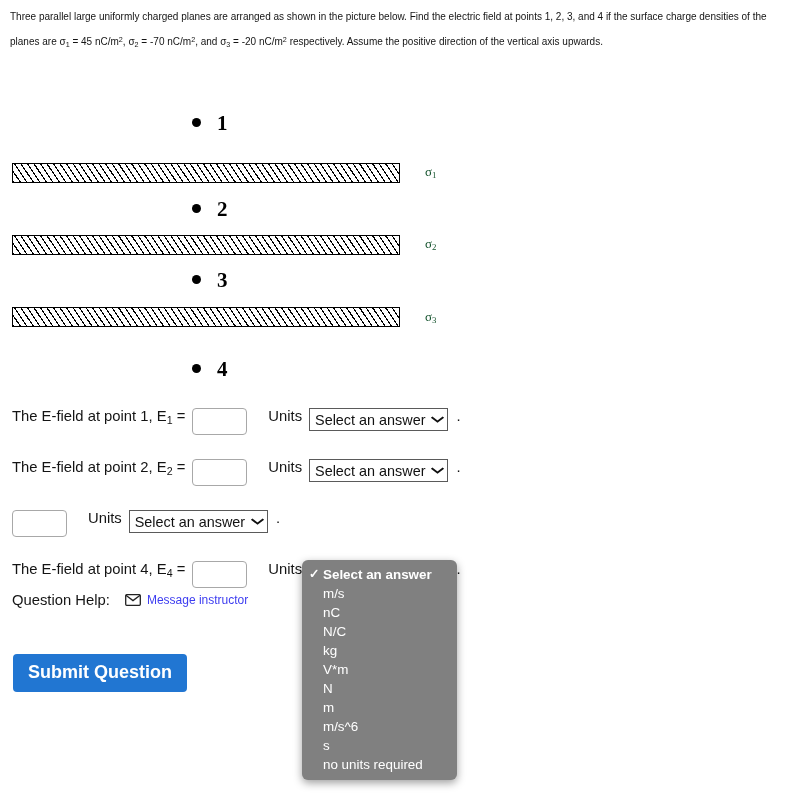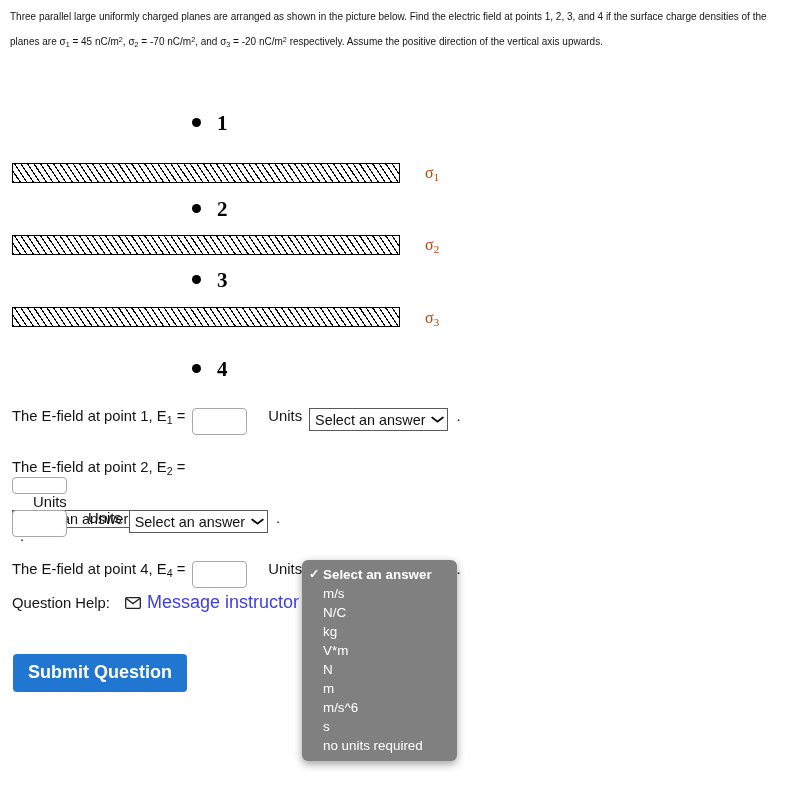--- a/index.html
+++ b/index.html
@@ -67,22 +67,22 @@
     background-image: repeating-linear-gradient(
         56deg,
         #000 0px, #000 1.15px,
         #ffffff 1.15px, #ffffff 5.4px
     );
     box-sizing: border-box;
   }
   .sigma {
     position: absolute;
     font-family: "Liberation Serif", serif;
-    font-size: 16px;
-    color: #c2410c;
+    font-size: 13px;
+    color: #14532d;
     white-space: nowrap;
   }
   .sigma sub { font-size: 0.68em; vertical-align: -0.25em; }
 
   
   .row {
     position: absolute;
     left: 12px;
     height: 30px;
     display: flex;
@@ -145,21 +145,21 @@
   .help-line .env {
     margin-left: 15px;
     margin-right: 6px;
     color: #222;
     display: inline-flex;
     align-items: center;
   }
   .help-link {
     color: #3d3df0;
     text-decoration: none;
-    font-size: 18px;
+    font-size: 12px;
   }
   .submit-btn {
     position: absolute;
     left: 13px;
     top: 654px;
     background: #2176d2;
     color: #ffffff;
     border: none;
     border-radius: 4px;
     padding: 8px 15px 9px 15px;
@@ -253,21 +253,21 @@
     <span>Select an answer</span>
     <span class="chev">
       <svg width="11" height="7" viewBox="0 0 11 7" aria-hidden="true">
           <path d="M0.8 1.1 L5.5 5.6 L10.2 1.1" fill="none" stroke="#111" stroke-width="1.7"></path>
         </svg>
     </span>
   </span>
   <span class="period">.</span>
 </div>
 
-<div class="row" style="top:459px;flex-direction:column;">
+<div class="row" style="top:459px;">
   <span class="label"><span>The E-field at point 2, E</span><sub>2</sub><span> =</span></span>
   <input class="answer-input" type="text" value="" style="">
   <span class="units-word">Units</span>
   <span class="unit-select">
     <span>Select an answer</span>
     <span class="chev">
       <svg width="11" height="7" viewBox="0 0 11 7" aria-hidden="true">
           <path d="M0.8 1.1 L5.5 5.6 L10.2 1.1" fill="none" stroke="#111" stroke-width="1.7"></path>
         </svg>
     </span>
@@ -316,20 +316,21 @@
 </div>
 
 <button class="submit-btn">Submit Question</button>
 
 <div class="dropdown">
   <div class="dd-item selected">
     <span class="check">✓</span>
     <span>Select an answer</span>
   </div>
   <div class="dd-item"><span>m/s</span></div>
+  <div class="dd-item"><span>nC</span></div>
   <div class="dd-item"><span>N/C</span></div>
   <div class="dd-item"><span>kg</span></div>
   <div class="dd-item"><span>V*m</span></div>
   <div class="dd-item"><span>N</span></div>
   <div class="dd-item"><span>m</span></div>
   <div class="dd-item"><span>m/s^6</span></div>
   <div class="dd-item"><span>s</span></div>
   <div class="dd-item"><span>no units required</span></div>
 </div>
 

